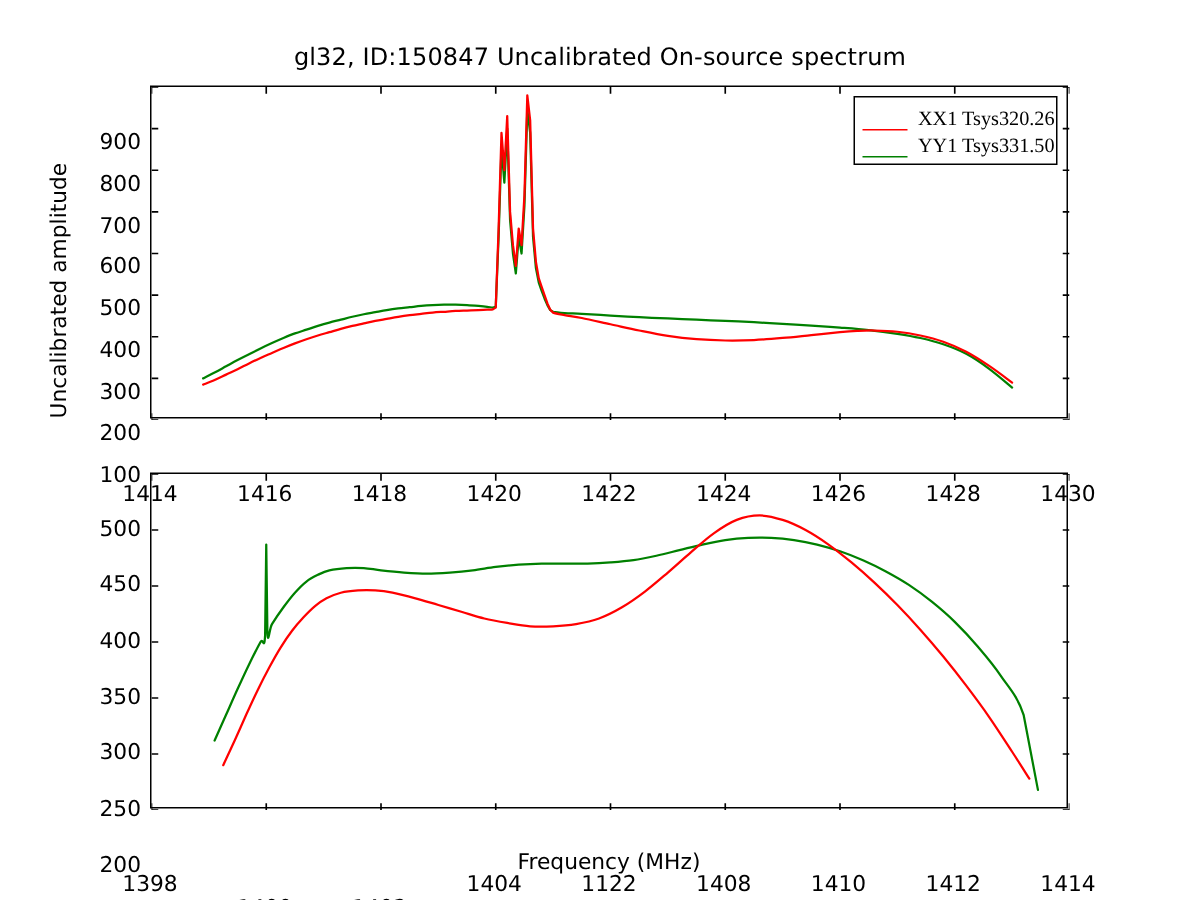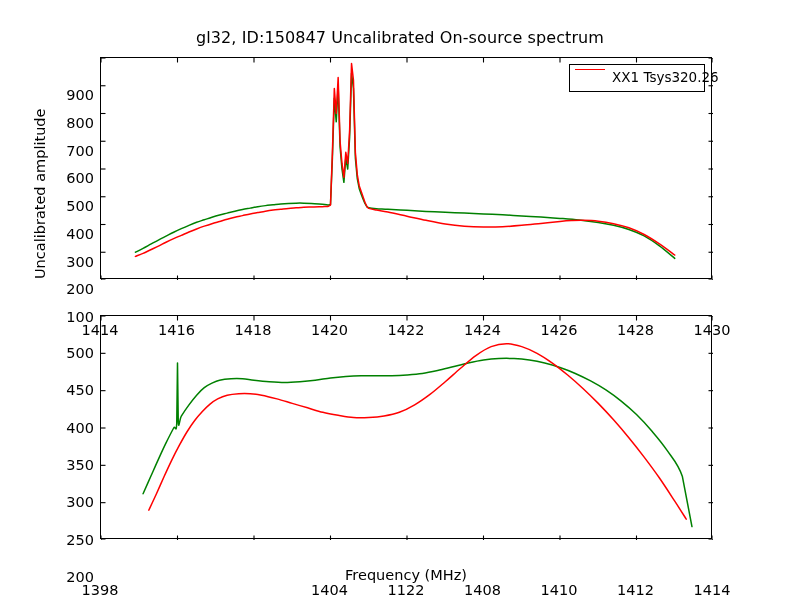--- a/index.html
+++ b/index.html
@@ -84,22 +84,23 @@
   }
   .legend {
     position: absolute;
     box-sizing: border-box;
     border: 1.1px solid #000000;
     background: #ffffff;
     padding: 4px 6px 4px 5px;
   }
   .legend-row {
     display: flex;
-    align-items: flex-start;
+    align-items: flex-end;
     height: 18px;
+    font-family: Liberation Serif, serif;
   }
   .legend-swatch {
     width: 30px;
     height: 0;
     border-top-width: 1.6px;
     border-top-style: solid;
     margin-right: 7px;
     flex: 0 0 auto;
   }
   .legend-text {
@@ -240,16 +241,20 @@
       <div class="ticklabel xtick-label" style="left: 559px; top: 544px;">1410</div>
       <div class="ticklabel xtick-label" style="left: 635.5px; top: 544px;">1412</div>
       <div class="ticklabel xtick-label" style="left: 712px; top: 544px;">1414</div>
     </div>
 
   <div class="legend" id="legend-top" style="left: 569px; top: 64px; width: 136px;">
     <div class="legend-row">
       <span class="legend-swatch" style="border-top-color: rgb(255, 0, 0);"></span>
       <span class="legend-text">XX1 Tsys320.26</span>
     </div>
+    <div class="legend-row">
+      <span class="legend-swatch" style="border-top-color: rgb(0, 128, 0);"></span>
+      <span class="legend-text">YY1 Tsys331.50</span>
+    </div>
   </div>
 
 
 </div>
 
 </body></html>

